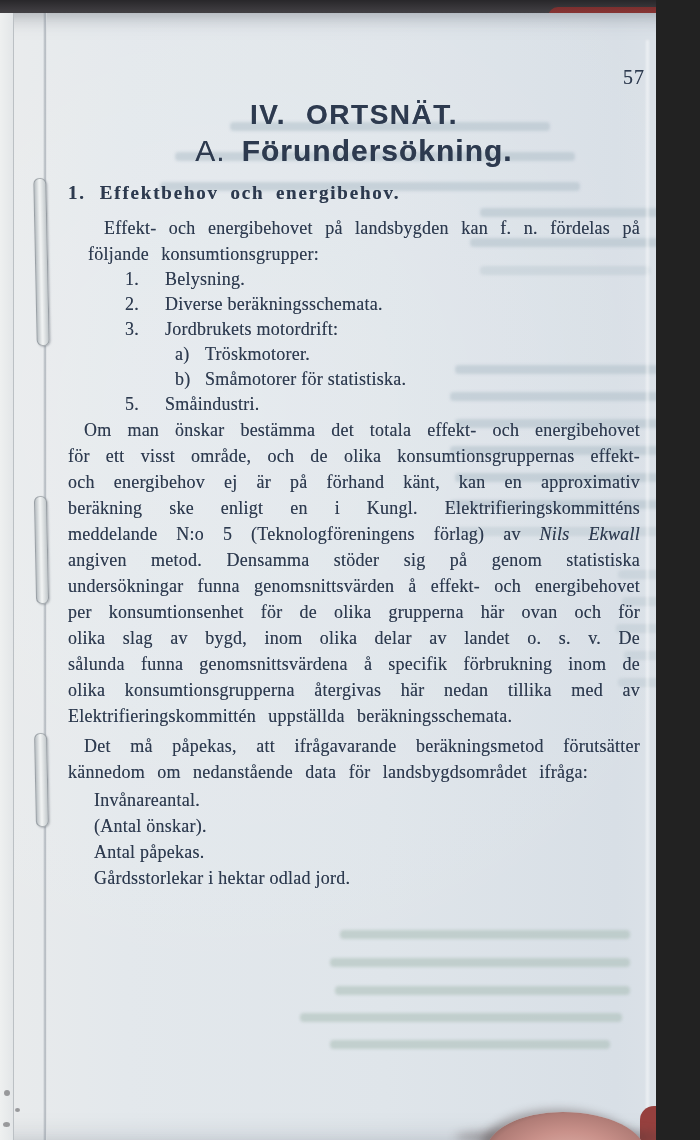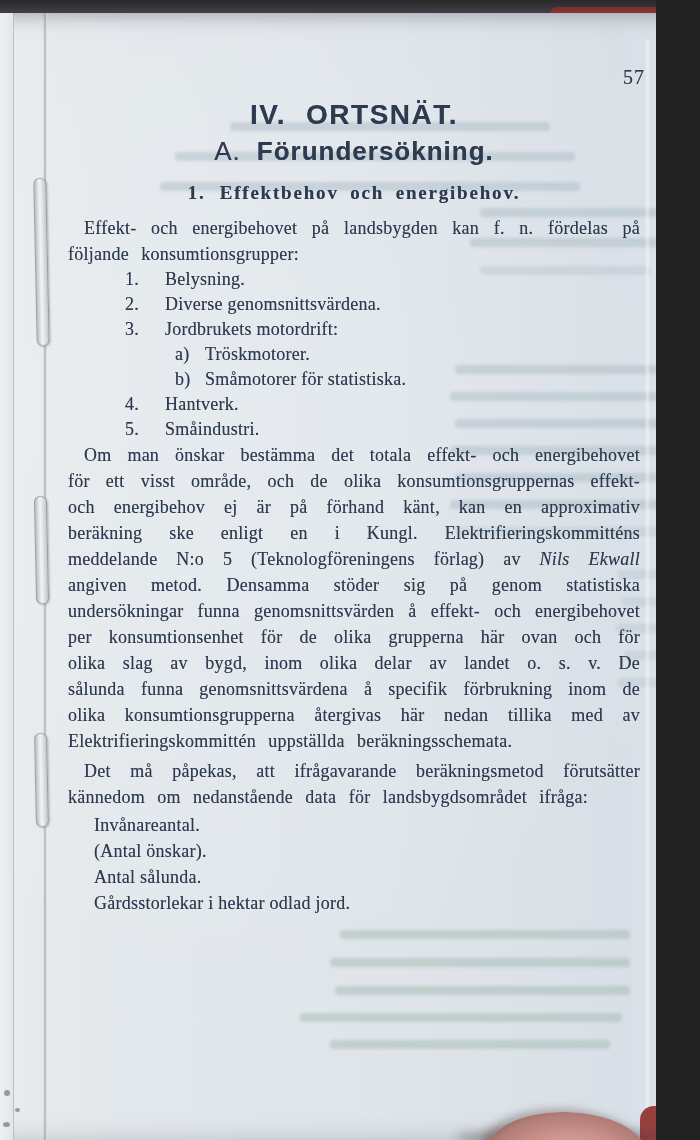--- a/index.html
+++ b/index.html
@@ -60,30 +60,30 @@
   
   .content{position:absolute;left:68px;top:0;width:572px;color:var(--ink);
     text-shadow:0 0 .6px rgba(45,58,79,.55);}
   .page-number{position:absolute;left:477px;top:66px;width:100px;text-align:right;
     font-size:20px;letter-spacing:1px;}
   h1.chapter{margin:100px 0 0 0;text-align:center;
     font-family:"Liberation Sans",sans-serif;font-size:28px;font-weight:bold;
     letter-spacing:1.5px;line-height:30px;}
   h1.chapter .marker{margin-right:20px;}
   h2.section{margin:7px 0 0 0;text-align:center;
-    font-family:"Liberation Sans",sans-serif;font-size:26px;font-weight:bold;
+    font-family:"Liberation Sans",sans-serif;font-size:30px;font-weight:bold;
     letter-spacing:1px;line-height:28px;}
   h2.section .marker{margin-right:16px;font-weight:normal;}
-  h3.subsection{margin:18px 0 0 0;text-align:center;
+  h3.subsection{margin:18px 0 0 0;
     font-size:19px;font-weight:bold;letter-spacing:1.8px;word-spacing:5px;line-height:20px;}
   h3.subsection .marker{margin-right:14px;}
   p{margin:0;font-size:18px;line-height:26px;text-align:justify;
     word-spacing:.42em;letter-spacing:.25px;}
   p.indent{text-indent:16px;}
-  p.p1{margin-top:12px;}
+  p.p1{margin-top:12px;margin-left:20px;}
   p.p3{margin-top:4px;}
   .numlist{margin:0;font-size:18px;line-height:25px;letter-spacing:.25px;}
   .numlist .row{padding-left:57px;}
   .numlist .row.sub{padding-left:107px;}
   .numlist .marker{display:inline-block;width:40px;}
   .numlist .row.sub .marker{width:30px;}
   .datalist{margin:2px 0 0 0;padding-left:26px;font-size:18px;line-height:26px;letter-spacing:.25px;}
   em.person{font-style:italic;}
   
   .right-edge-line{position:absolute;right:7px;top:40px;width:3px;height:1080px;
@@ -150,36 +150,35 @@
     <h1 class="chapter"><span class="marker">IV.</span><span>ORTSNÄT.</span></h1>
 
     <h2 class="section"><span class="marker">A.</span><span>Förundersökning.</span></h2>
 
     <h3 class="subsection"><span class="marker">1.</span><span>Effektbehov och energibehov.</span></h3>
 
     <p class="p1 indent">Effekt- och energibehovet på landsbygden kan f. n. fördelas på följande konsumtionsgrupper:</p>
 
     <div class="numlist">
       <div class="row"><span class="marker">1.</span><span>Belysning.</span></div>
-      <div class="row"><span class="marker">2.</span><span>Diverse genomsnittsvärdena.</span></div>
+      <div class="row"><span class="marker">2.</span><span>Diverse beräkningsschemata.</span></div>
       <div class="row"><span class="marker">3.</span><span>Jordbrukets motordrift:</span></div>
       <div class="row sub"><span class="marker">a)</span><span>Tröskmotorer.</span></div>
       <div class="row sub"><span class="marker">b)</span><span>Småmotorer för statistiska.</span></div>
-      <div class="row"><span class="marker">4.</span><span>Hantverk.</span></div>
       <div class="row"><span class="marker">5.</span><span>Småindustri.</span></div>
     </div>
 
     <p class="p2 indent"><span>Om man önskar bestämma det totala effekt- och energibehovet för ett visst område, och de olika konsumtionsgruppernas effekt- och energibehov ej är på förhand känt, kan en approximativ beräkning ske enligt en i Kungl. Elektrifieringskommitténs meddelande N:o 5 (Teknologföreningens förlag) av </span><em class="person">Nils Ekwall</em><span> angiven metod.  Densamma stöder sig på genom statistiska undersökningar funna genomsnittsvärden å effekt- och energibehovet per konsumtionsenhet för de olika grupperna här ovan och för olika slag av bygd, inom olika delar av landet o. s. v.  De sålunda funna genomsnittsvärdena å specifik förbrukning inom de olika konsumtionsgrupperna återgivas här nedan tillika med av Elektrifieringskommittén uppställda beräkningsschemata.</span></p>
 
     <p class="p3 indent">Det må påpekas, att ifrågavarande beräkningsmetod förutsätter kännedom om nedanstående data för landsbygdsområdet ifråga:</p>
 
     <div class="datalist">
       <div>Invånareantal.</div>
       <div>(Antal önskar).</div>
-      <div>Antal sålunda.</div>
+      <div>Antal påpekas.</div>
       <div>Gårdsstorlekar i hektar odlad jord.</div>
     </div>
 
   </div>
 
   <div class="right-edge-line"></div>
   <div class="speckle sp1"></div>
   <div class="speckle sp2"></div>
   <div class="speckle sp3"></div>
 

